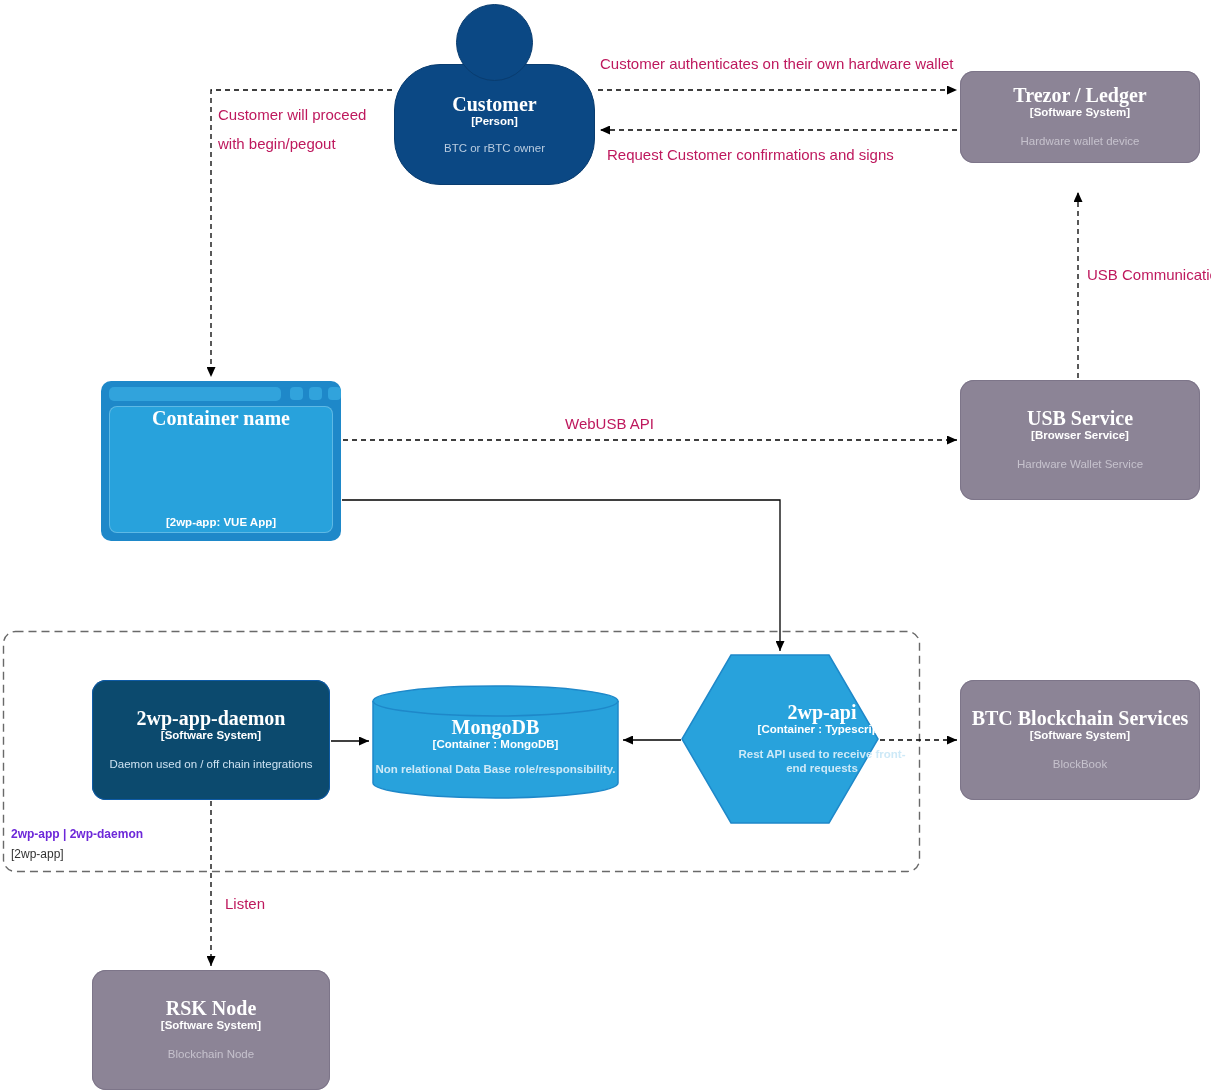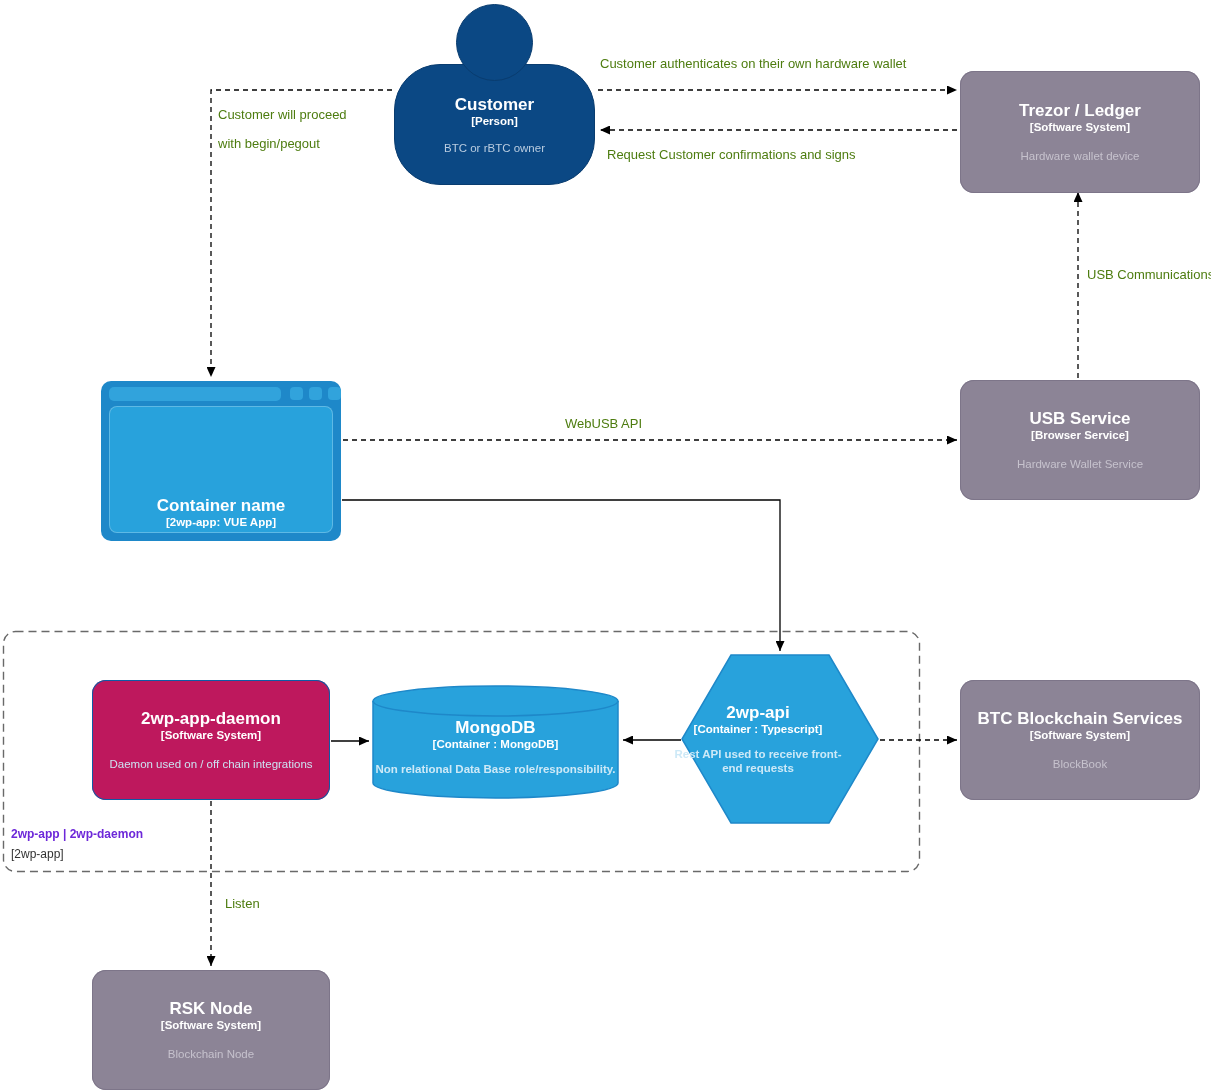--- a/index.html
+++ b/index.html
@@ -9,49 +9,49 @@
     background:#ffffff;overflow:hidden;
   }
   svg.wires{position:absolute;left:0;top:0;z-index:1;}
   .node{position:absolute;z-index:2;box-sizing:border-box;}
   .box{
     border-radius:14px;color:#ffffff;text-align:center;
     display:flex;flex-direction:column;justify-content:center;align-items:center;
     padding:6px 8px;
   }
   .gray{background:#8C8496;box-shadow:0 0 0 1px #7d7589 inset;}
-  .blue{background:#be185d;box-shadow:0 0 0 1px #0e5aa5 inset;}
-  .n-title{font-size:17px;font-weight:bold;line-height:19px;}
+  .blue{background:#0c4a6e;box-shadow:0 0 0 1px #0e5aa5 inset;}
+  .n-title{font-size:20px;font-weight:bold;line-height:19px;font-family:Liberation Serif, serif;}
   .n-sub{font-size:11.5px;font-weight:bold;line-height:15px;}
   .n-desc{font-size:11.5px;line-height:14px;margin-top:14px;}
   .gray .n-desc{color:#c6c2cd;}
   .blue .n-desc{color:#cde2f2;}
   
   .person-head{position:absolute;left:456px;top:4px;width:75px;height:75px;border-radius:50%;
     background:#0B4884;border:1px solid #093c6f;z-index:3;}
   .person-body{left:394px;top:64px;width:201px;height:121px;background:#0B4884;
     border:1px solid #093c6f;border-radius:46px;z-index:2;}
   .person-body .n-desc{color:#b9cce0;margin-top:12px;}
   
   .browser{left:101px;top:381px;width:240px;height:160px;background:#1E88C9;
     border-radius:10px;z-index:2;}
   .browser-bar{position:absolute;left:8px;top:6px;width:172px;height:14px;border-radius:5px;
     background:#31A3DC;}
   .browser-btn{position:absolute;top:6px;width:13px;height:13px;border-radius:4px;background:#31A3DC;}
   .browser-content{position:absolute;left:8px;top:25px;width:224px;height:127px;
     background:#28A2DC;border-radius:8px;border:1px solid rgba(255,255,255,0.25);
     box-sizing:border-box;color:#fff;text-align:center;
-    display:flex;flex-direction:column;justify-content:flex-end;align-items:center;padding:2px 4px;}
+    display:flex;flex-direction:column;justify-content:space-between;align-items:center;padding:2px 4px;}
   .browser-content .n-desc{font-weight:bold;color:#cde9f7;margin-top:12px;}
   
   .shape-text{position:absolute;z-index:3;color:#ffffff;text-align:center;
     display:flex;flex-direction:column;justify-content:center;align-items:center;}
   .shape-text .n-desc{font-weight:bold;color:#cde9f7;margin-top:10px;}
   
-  .edge-label{position:absolute;z-index:4;font-size:13px;color:#4d7c0f;white-space:nowrap;line-height:15px;}
+  .edge-label{position:absolute;z-index:4;font-size:15px;color:#be185d;white-space:nowrap;line-height:15px;}
   
   .boundary-title{position:absolute;left:11px;top:827px;z-index:4;font-size:12px;
     font-weight:bold;color:#6d28d9;white-space:nowrap;}
   .boundary-sub{position:absolute;left:11px;top:847px;z-index:4;font-size:12px;color:#333333;white-space:nowrap;}
 </style>
 </head>
 <body>
 
 <div class="canvas">
 
@@ -90,21 +90,21 @@
     <polygon points="731,655 829,655 878,739 829,823 731,823 682,739" fill="#28A2DC" stroke="#1E88C9" stroke-width="1.5"></polygon>
   </svg>
 
   <div class="person-head"></div>
   <div class="node box person-body">
     <div class="n-title">Customer</div>
     <div class="n-sub">[Person]</div>
     <div class="n-desc">BTC or rBTC owner</div>
   </div>
 
-  <div class="node box gray" style="left:960px;top:71px;width:240px;height:122px;">
+  <div class="node box gray" style="left:960px;top:71px;width:240px;height:92px;">
     <div class="n-title">Trezor / Ledger</div>
     <div class="n-sub">[Software System]</div>
     <div class="n-desc">Hardware wallet device</div>
   </div>
 
   <div class="node browser">
     <div class="browser-bar"></div>
     <div class="browser-btn" style="left:189px;"></div>
     <div class="browser-btn" style="left:208px;"></div>
     <div class="browser-btn" style="left:227px;"></div>
@@ -125,21 +125,21 @@
     <div class="n-sub">[Software System]</div>
     <div class="n-desc">Daemon used on / off chain integrations</div>
   </div>
 
   <div class="shape-text" style="left:373px;top:704px;width:245px;height:86px;">
     <div class="n-title">MongoDB</div>
     <div class="n-sub">[Container : MongoDB]</div>
     <div class="n-desc">Non relational Data Base role/responsibility.</div>
   </div>
 
-  <div class="shape-text" style="left:668px;top:680px;width:180px;height:118px;">
+  <div class="shape-text" style="left:732px;top:680px;width:180px;height:118px;">
     <div class="n-title">2wp-api</div>
     <div class="n-sub">[Container : Typescript]</div>
     <div class="n-desc">Rest API used to receive front-end requests</div>
   </div>
 
   <div class="node box gray" style="left:960px;top:680px;width:240px;height:120px;">
     <div class="n-title">BTC Blockchain Services</div>
     <div class="n-sub">[Software System]</div>
     <div class="n-desc">BlockBook</div>
   </div>

